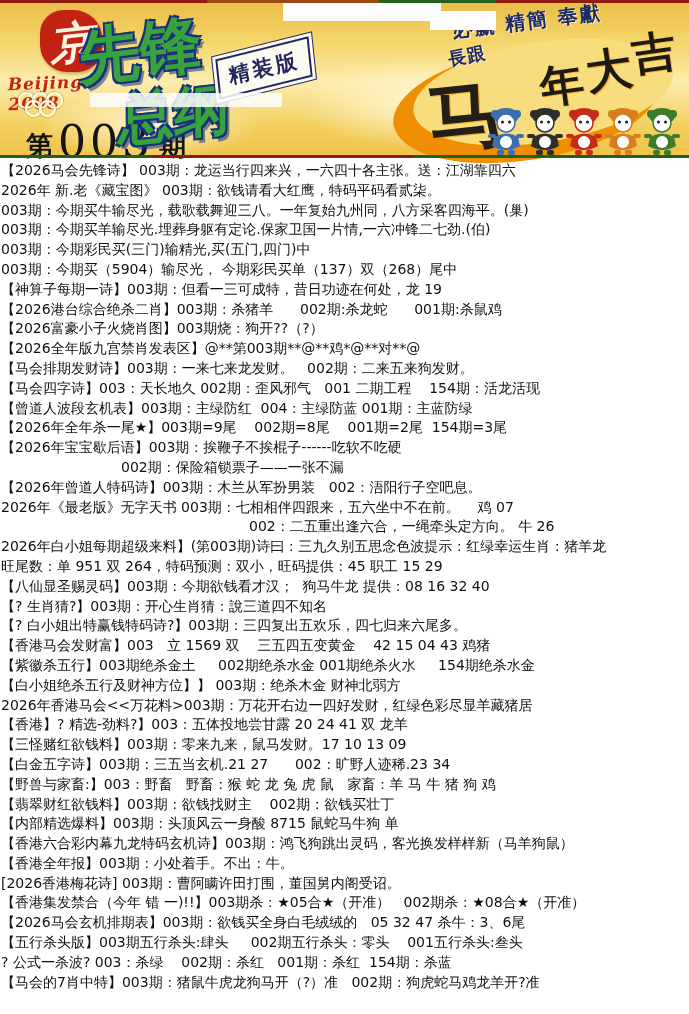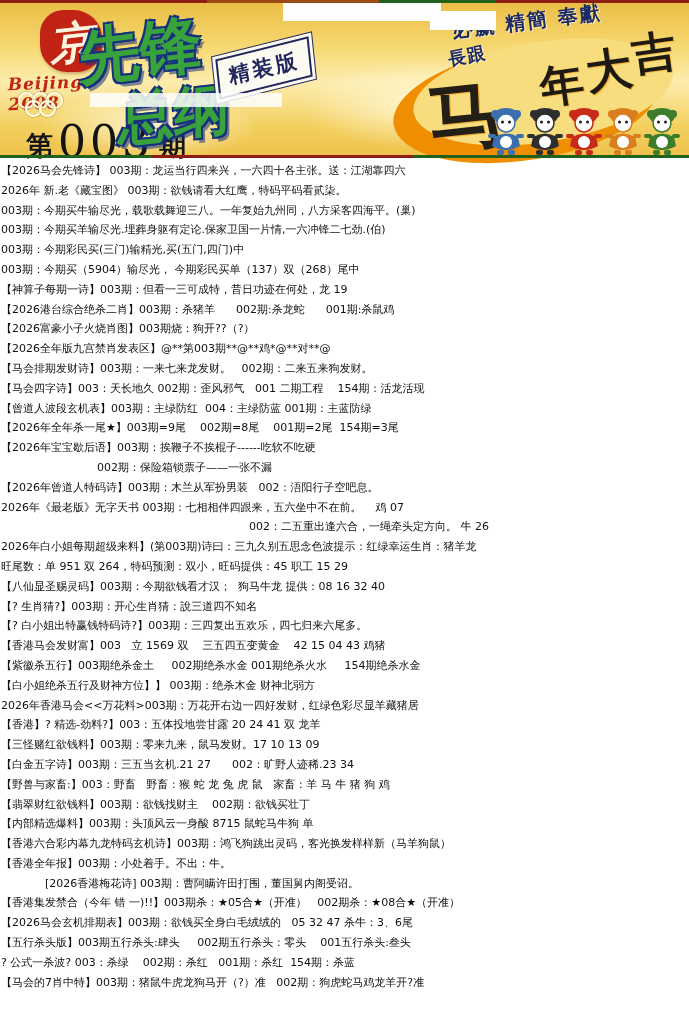--- a/index.html
+++ b/index.html
@@ -58,21 +58,21 @@
         text-shadow:1px 1px 0 rgba(239,142,0,.6);}
   .luck-pre{left:428px;top:68px;font-size:74px;transform:rotate(-12deg) skewY(6deg);color:#241f16;}
   .lk1{left:540px;top:56px;font-size:44px;transform:rotate(-8deg);}
   .lk2{left:586px;top:40px;font-size:46px;transform:rotate(-8deg);}
   .lk3{left:632px;top:24px;font-size:44px;transform:rotate(-8deg);}
   .mascots{position:absolute;left:488px;top:106px;width:200px;height:50px;display:flex;gap:3px;}
   .mascot{width:36px;height:50px;}
   
   .body-text{position:absolute;left:0;top:159px;width:689px;height:855px;padding:2px 0 0 1px;
              color:#101010;overflow:hidden;}
-  .line{font-size:11px;line-height:19.8px;white-space:pre;letter-spacing:0px;}
+  .line{font-size:14px;line-height:19.8px;white-space:pre;letter-spacing:0px;}
 </style>
 </head>
 <body>
 
 <div class="page">
 
   <div class="header">
     <div class="hdr-glow1"></div>
     <div class="hdr-glow2"></div>
     <div class="top-strip"></div>
@@ -202,42 +202,42 @@
       <div class="line">003期：今期买（5904）输尽光， 今期彩民买单（137）双（268）尾中</div>
       <div class="line">【神算子每期一诗】003期：但看一三可成特，昔日功迹在何处，龙 19</div>
       <div class="line">【2026港台综合绝杀二肖】003期：杀猪羊      002期:杀龙蛇      001期:杀鼠鸡</div>
       <div class="line">【2026富豪小子火烧肖图】003期烧：狗开??（?）</div>
       <div class="line">【2026全年版九宫禁肖发表区】@**第003期**@**鸡*@**对**@</div>
       <div class="line">【马会排期发财诗】003期：一来七来龙发财。   002期：二来五来狗发财。</div>
       <div class="line">【马会四字诗】003：天长地久 002期：歪风邪气   001 二期工程    154期：活龙活现</div>
       <div class="line">【曾道人波段玄机表】003期：主绿防红  004：主绿防蓝 001期：主蓝防绿</div>
       <div class="line">【2026年全年杀一尾★】003期=9尾    002期=8尾    001期=2尾  154期=3尾</div>
       <div class="line">【2026年宝宝歇后语】003期：挨鞭子不挨棍子------吃软不吃硬</div>
-      <div class="line" style="padding-left: 96px;">002期：保险箱锁票子——一张不漏</div>
+      <div class="line" style="padding-left: 120px;">002期：保险箱锁票子——一张不漏</div>
       <div class="line">【2026年曾道人特码诗】003期：木兰从军扮男装   002：浯阳行子空吧息。</div>
       <div class="line">2026年《最老版》无字天书 003期：七相相伴四跟来，五六坐中不在前。    鸡 07</div>
       <div class="line" style="padding-left: 210px; margin-left: 38px;">002：二五重出逢六合，一绳牵头定方向。 牛 26</div>
       <div class="line">2026年白小姐每期超级来料】(第003期)诗曰：三九久别五思念色波提示：红绿幸运生肖：猪羊龙</div>
       <div class="line">旺尾数：单 951 双 264，特码预测：双小，旺码提供：45 职工 15 29</div>
       <div class="line">【八仙显圣赐灵码】003期：今期欲钱看才汉；  狗马牛龙 提供：08 16 32 40</div>
       <div class="line">【? 生肖猜?】003期：开心生肖猜：說三道四不知名</div>
       <div class="line">【? 白小姐出特赢钱特码诗?】003期：三四复出五欢乐，四七归来六尾多。</div>
       <div class="line">【香港马会发财富】003   立 1569 双    三五四五变黄金    42 15 04 43 鸡猪</div>
       <div class="line">【紫徽杀五行】003期绝杀金土     002期绝杀水金 001期绝杀火水     154期绝杀水金</div>
       <div class="line">【白小姐绝杀五行及财神方位】】 003期：绝杀木金 财神北弱方</div>
       <div class="line">2026年香港马会&lt;&lt;万花料&gt;003期：万花开右边一四好发财，红绿色彩尽显羊藏猪居</div>
       <div class="line">【香港】? 精选-劲料?】003：五体投地尝甘露 20 24 41 双 龙羊</div>
       <div class="line">【三怪赌红欲钱料】003期：零来九来，鼠马发财。17 10 13 09</div>
       <div class="line">【白金五字诗】003期：三五当玄机.21 27      002：旷野人迹稀.23 34</div>
       <div class="line">【野兽与家畜:】003：野畜   野畜：猴 蛇 龙 兔 虎 鼠   家畜：羊 马 牛 猪 狗 鸡</div>
       <div class="line">【翡翠财红欲钱料】003期：欲钱找财主    002期：欲钱买壮丁</div>
       <div class="line">【内部精选爆料】003期：头顶风云一身酸 8715 鼠蛇马牛狗 单</div>
       <div class="line">【香港六合彩内幕九龙特码玄机诗】003期：鸿飞狗跳出灵码，客光换发样样新（马羊狗鼠）</div>
       <div class="line">【香港全年报】003期：小处着手。不出：牛。</div>
-      <div class="line" style="padding-left: 12px; margin-left: 32px;">[2026香港梅花诗] 003期：曹阿瞒许田打围，董国舅内阁受诏。</div>
+      <div class="line" style="padding-left: 0;">[2026香港梅花诗] 003期：曹阿瞒许田打围，董国舅内阁受诏。</div>
       <div class="line">【香港集发禁合（今年 错 一)!!】003期杀：★05合★（开准）   002期杀：★08合★（开准）</div>
       <div class="line">【2026马会玄机排期表】003期：欲钱买全身白毛绒绒的   05 32 47 杀牛：3、6尾</div>
       <div class="line">【五行杀头版】003期五行杀头:肆头     002期五行杀头：零头    001五行杀头:叁头</div>
       <div class="line">? 公式一杀波? 003：杀绿    002期：杀红   001期：杀红  154期：杀蓝</div>
       <div class="line">【马会的7肖中特】003期：猪鼠牛虎龙狗马开（?）准   002期：狗虎蛇马鸡龙羊开?准</div>
     </div>
 
 </div>
 
 </body></html>

